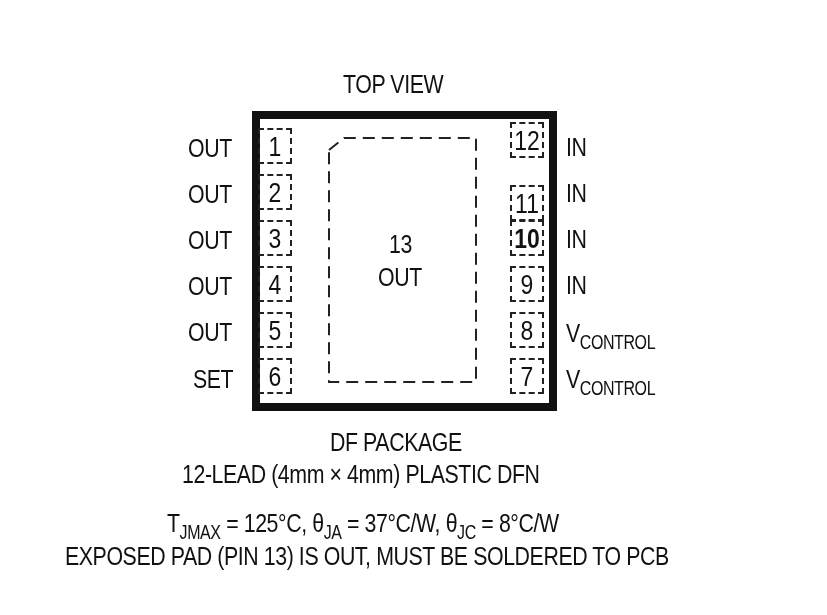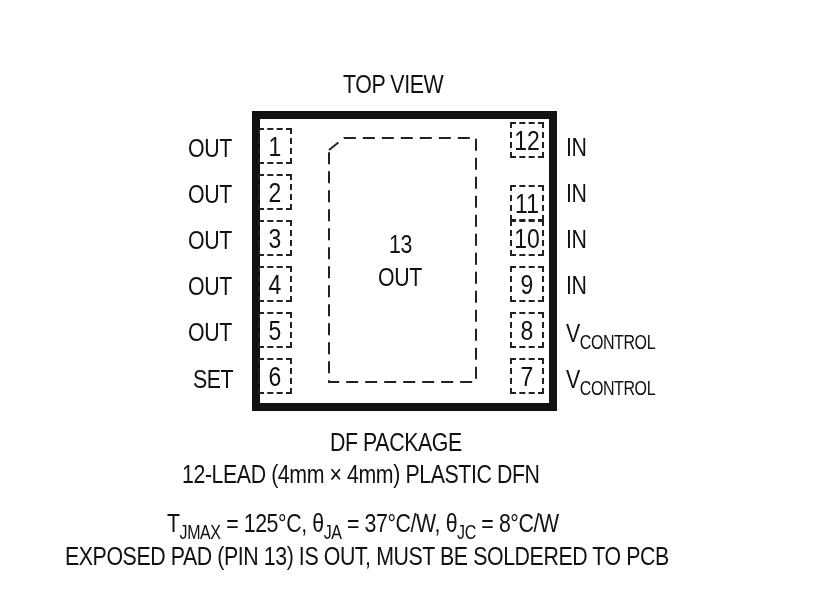--- a/index.html
+++ b/index.html
@@ -58,21 +58,21 @@
     <div class="txt" style="left:193px; top:366px;">SET</div>
   </div>
 
   <div>
     <div class="pin" style="left:510px; top:122px;">
         <span class="num">12</span>
       </div>
     <div class="pin" style="left:510px; top:174px;margin-top:11px;">
         <span class="num">11</span>
       </div>
-    <div class="pin" style="left:510px; top:220px;">
+    <div class="pin" style="left:510px; top:220px;font-weight:bold;">
         <span class="num">10</span>
       </div>
     <div class="pin" style="left:510px; top:266px;">
         <span class="num">9</span>
       </div>
     <div class="pin" style="left:510px; top:312px;">
         <span class="num">8</span>
       </div>
     <div class="pin" style="left:510px; top:358px;">
         <span class="num">7</span>

